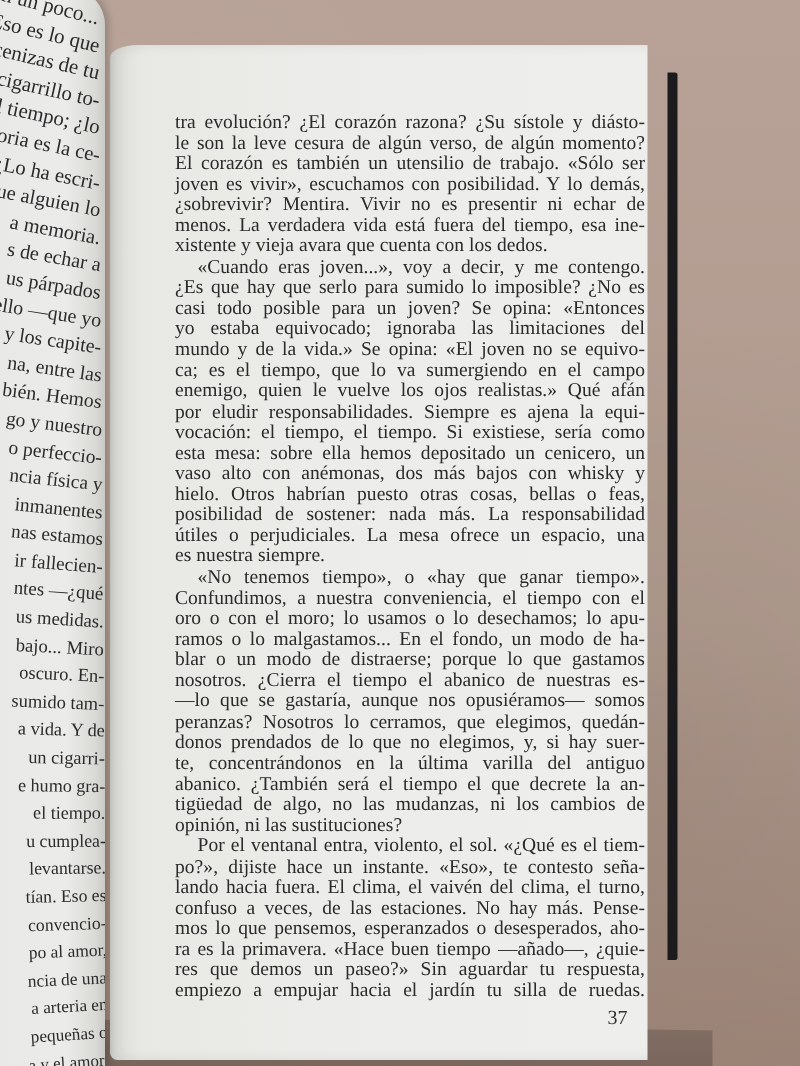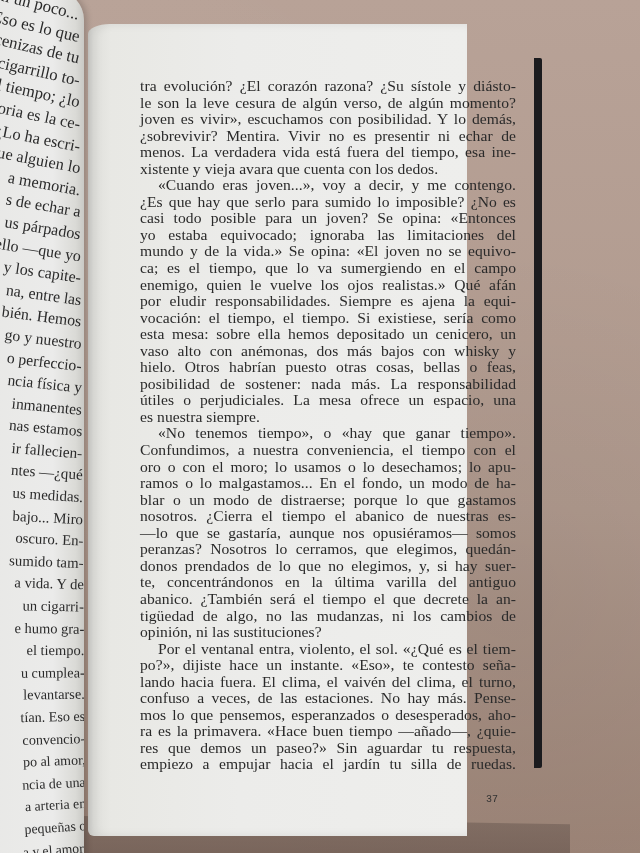--- a/index.html
+++ b/index.html
@@ -30,22 +30,22 @@
   .back-cover {
     position: absolute;
     left: 534px; top: 58px;
     width: 8px; height: 710px;
     background: #1b1b1e;
     border-radius: 0 2px 2px 0;
   }
   
   .right-page {
     position: absolute;
-    left: 88px; top: 24px;
-    width: 379px; height: 812px;
+    left: 88px; top: 36px;
+    width: 430px; height: 812px;
     background: linear-gradient(90deg, #dcdcd8 0%, #e8e8e4 6%, #ececea 40%, #eeeeec 100%);
     border-top-left-radius: 22px 10px;
     border-bottom-left-radius: 6px;
     box-shadow: inset 6px 0 10px rgba(0,0,0,0.08);
   }
   .page-text {
     position: absolute;
     left: 52px; top: 54px;
     width: 376px;
     font-family: "Liberation Serif", "DejaVu Serif", serif;
@@ -59,22 +59,22 @@
     white-space: nowrap;
     text-align: justify;
     text-align-last: justify;
     height: 16.55px;
   }
   .line.indent { padding-left: 18px; }
   .line.last { text-align-last: left; }
   .page-number {
     position: absolute;
     left: 398px; top: 770px;
-    font-family: Liberation Mono, monospace;
-    font-size: 10px;
+    font-family: Liberation Serif, serif;
+    font-size: 16px;
     color: #333;
   }
   
   .left-page {
     position: absolute;
     left: -20px; top: -10px;
     width: 104px; height: 880px;
     background: linear-gradient(90deg, #e8e8e6 0%, #ebebea 70%, #dadad6 92%, #c9c9c5 100%);
     border-radius: 0 30px 0 0;
     box-shadow: 3px 0 6px rgba(0,0,0,0.18);
@@ -100,20 +100,21 @@
 </head>
 <body>
 
 <div class="bottom-shadow"></div>
 <div class="back-cover"></div>
 
 <div class="right-page">
   <div class="page-text" id="right-text">
       <span class="line">tra evolución? ¿El corazón razona? ¿Su sístole y diásto-</span>
       <span class="line">le son la leve cesura de algún verso, de algún momento?</span>
+      <span class="line">El corazón es también un utensilio de trabajo. «Sólo ser</span>
       <span class="line">joven es vivir», escuchamos con posibilidad. Y lo demás,</span>
       <span class="line">¿sobrevivir? Mentira. Vivir no es presentir ni echar de</span>
       <span class="line">menos. La verdadera vida está fuera del tiempo, esa ine-</span>
       <span class="line last">xistente y vieja avara que cuenta con los dedos.</span>
       <span class="line indent">«Cuando eras joven...», voy a decir, y me contengo.</span>
       <span class="line">¿Es que hay que serlo para sumido lo imposible? ¿No es</span>
       <span class="line">casi todo posible para un joven? Se opina: «Entonces</span>
       <span class="line">yo estaba equivocado; ignoraba las limitaciones del</span>
       <span class="line">mundo y de la vida.» Se opina: «El joven no se equivo-</span>
       <span class="line">ca; es el tiempo, que lo va sumergiendo en el campo</span>

